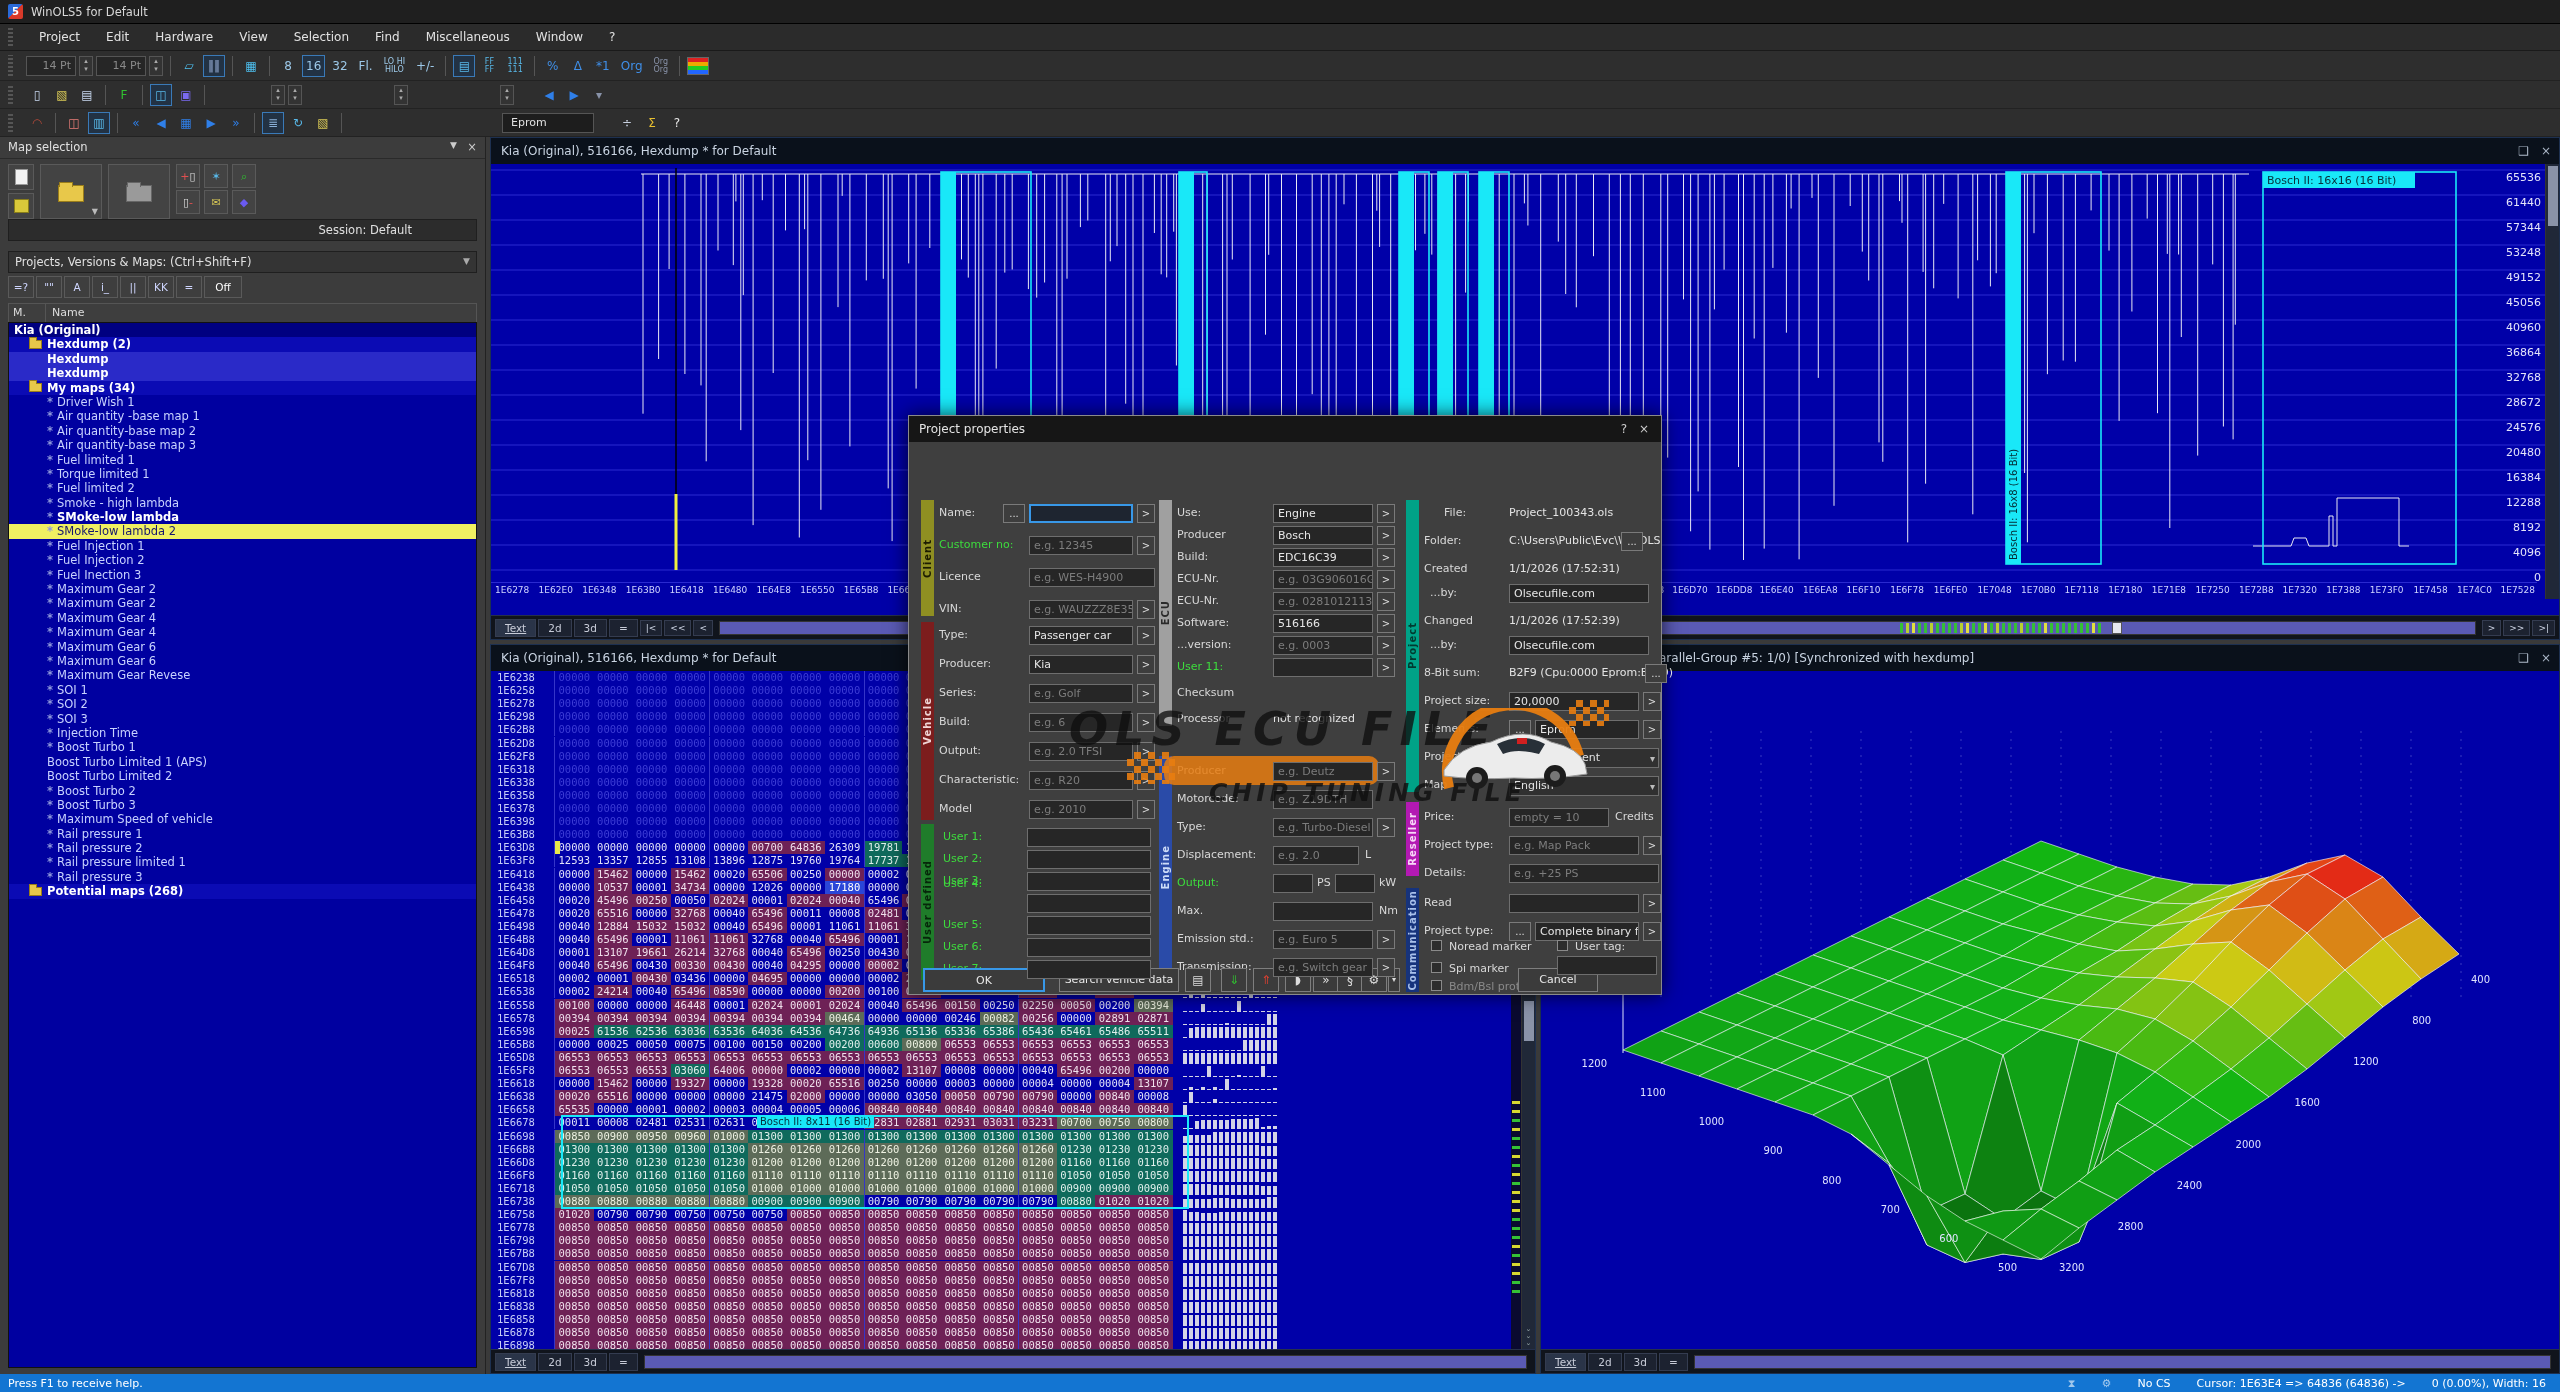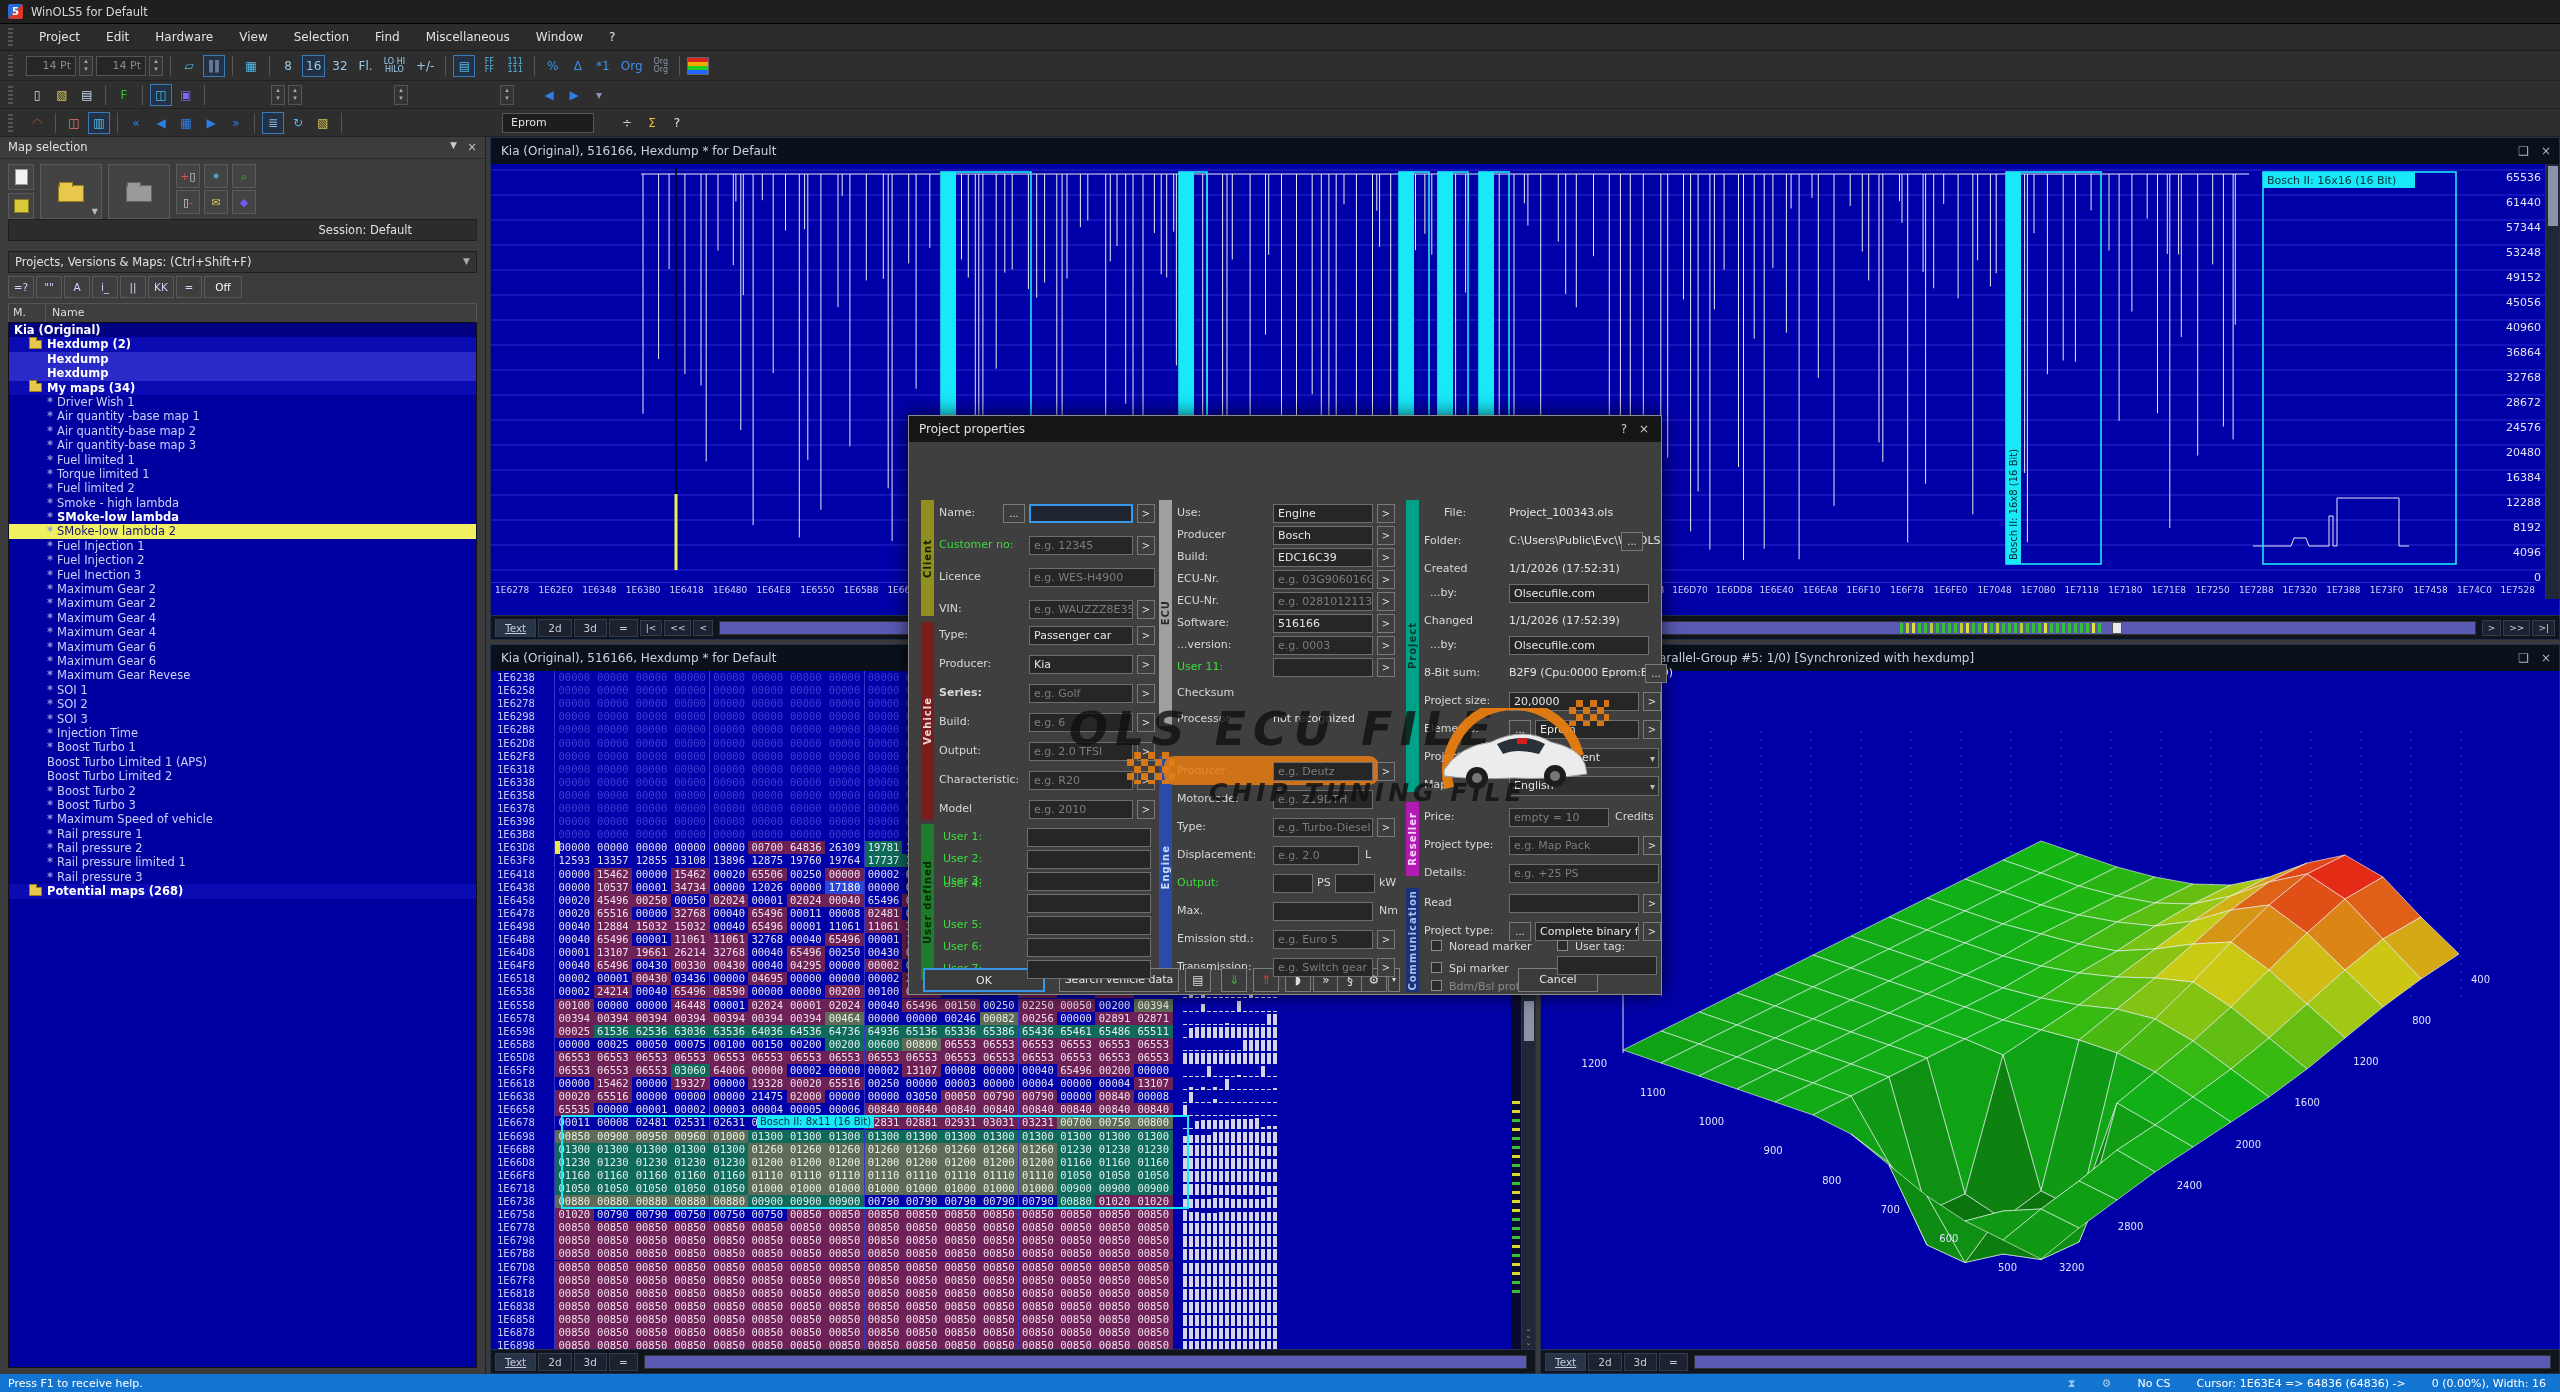--- a/index.html
+++ b/index.html
@@ -2584,21 +2584,21 @@
       <span class="dinp ghost" style="left: 120px; top: 126px; width: 126px;">e.g. WES-H4900</span>
       <span class="dlbl" style="left: 30px; top: 160px;">VIN:</span>
       <span class="dinp ghost" style="left: 120px; top: 158px; width: 104px;">e.g. WAUZZZ8E35A23</span>
       <span class="dbtn" style="left: 228px; top: 158px; width: 18px;">&gt;</span>
       <span class="dlbl" style="left: 30px; top: 186px;">Type:</span>
       <span class="dinp" style="left: 120px; top: 184px; width: 104px;">Passenger car</span>
       <span class="dbtn" style="left: 228px; top: 184px; width: 18px;">&gt;</span>
       <span class="dlbl" style="left: 30px; top: 215px;">Producer:</span>
       <span class="dinp" style="left: 120px; top: 213px; width: 104px;">Kia</span>
       <span class="dbtn" style="left: 228px; top: 213px; width: 18px;">&gt;</span>
-      <span class="dlbl" style="left: 30px; top: 244px; font-weight: bold;">Series:</span>
+      <span class="dlbl" style="left: 30px; top: 244px;">Series:</span>
       <span class="dinp ghost" style="left: 120px; top: 242px; width: 104px;">e.g. Golf</span>
       <span class="dbtn" style="left: 228px; top: 242px; width: 18px;">&gt;</span>
       <span class="dlbl" style="left: 30px; top: 273px;">Build:</span>
       <span class="dinp ghost" style="left: 120px; top: 271px; width: 104px;">e.g. 6</span>
       <span class="dbtn" style="left: 228px; top: 271px; width: 18px;">&gt;</span>
       <span class="dlbl" style="left: 30px; top: 302px;">Output:</span>
       <span class="dinp ghost" style="left: 120px; top: 300px; width: 104px;">e.g. 2.0 TFSI</span>
       <span class="dbtn" style="left: 228px; top: 300px; width: 18px;">&gt;</span>
       <span class="dlbl" style="left: 30px; top: 331px;">Characteristic:</span>
       <span class="dinp ghost" style="left: 120px; top: 329px; width: 104px;">e.g. R20</span>

